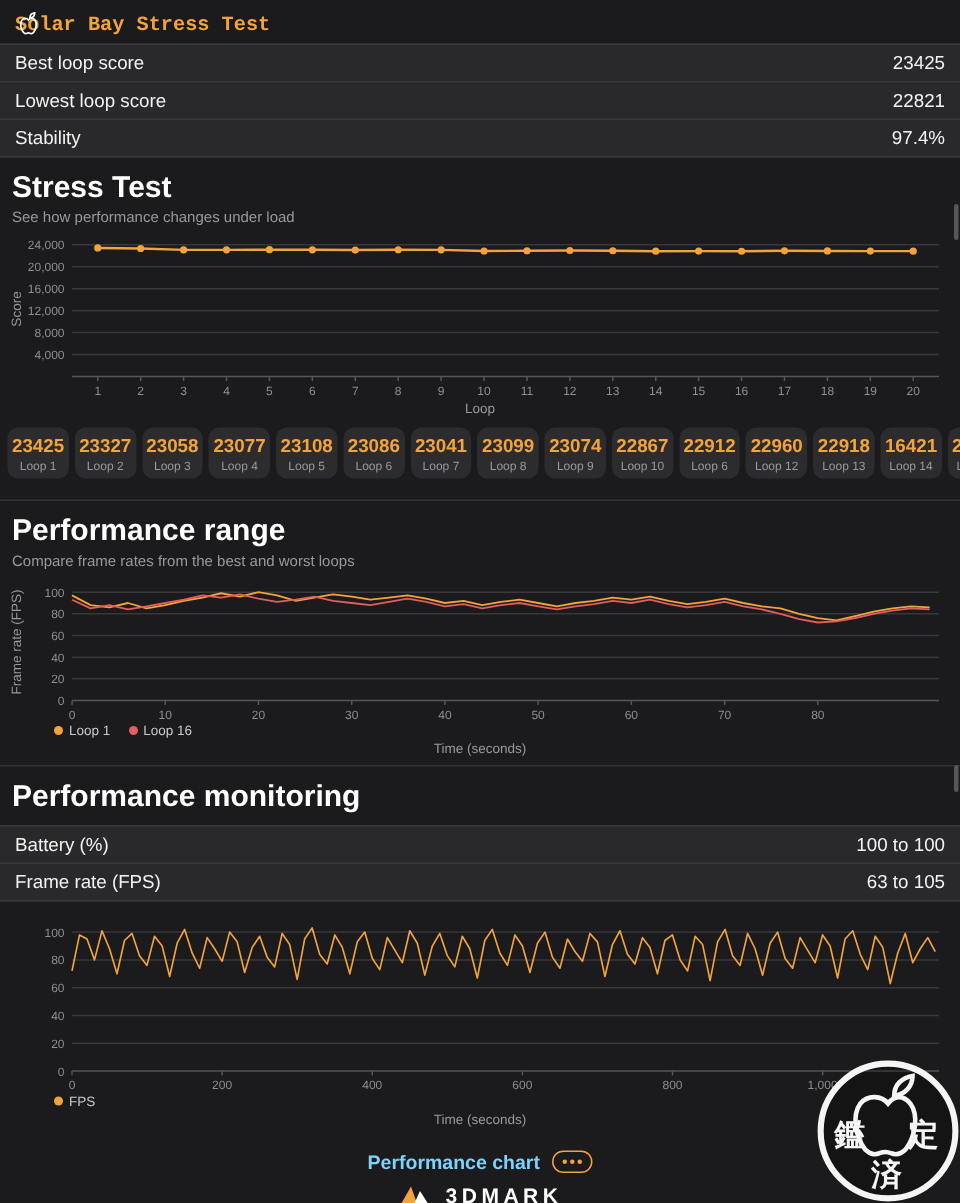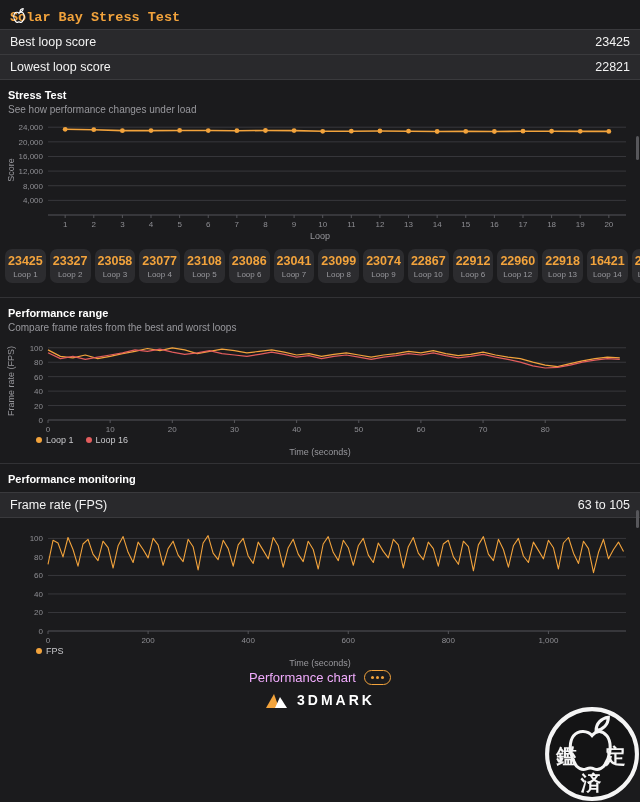--- a/index.html
+++ b/index.html
@@ -17,35 +17,35 @@
   .corner-logo { position:absolute; left:8px; top:7px; width:22px; height:22px; }
   .date { padding:5px 8px 6px; font-size:10px; color:#98989d; }
   .rows { border-top:1px solid #3a3a3d; background:#29292c; }
   .row { display:flex; justify-content:space-between; align-items:center;
          padding:5px 10px; font-size:12.5px; border-bottom:1px solid #3a3a3d; }
   .row .rlabel { color:#f2f2f2;text-align:center; }
   .row .rvalue { color:#f2f2f2; }
   section.sec { padding-top:9px; }
   section.bordered { border-top:1px solid #323235; margin-top:6px; }
   .sec-pad { padding:0 8px; }
-  .sec-title { font-size:11px; font-weight:700; color:#ffffff; }
+  .sec-title { font-size:20px; font-weight:700; color:#ffffff; }
   .sec-sub { font-size:10px; color:#98989d; margin-top:3px; }
   svg.chart { display:block; margin:4px auto 0; font-family:inherit; }
   .xlabel { text-align:center; font-size:9px; color:#98989d; margin:0 0 2px; }
   .chips { display:flex; gap:4px; padding:6px 0 8px 5px; overflow:hidden; width:640px; }
   .chip { flex:0 0 auto; min-width:38px; background:#2c2c2f; border-radius:7px;
           padding:5px 3px 4px; text-align:center; }
   .chip-value { color:var(--accent); font-weight:700; font-size:12.5px; }
   .chip-label { color:#98989d; font-size:8px; margin-top:2px; }
   .legend { display:flex; gap:12px; align-items:center; padding:2px 0 2px 36px;
             font-size:9px; color:#c9c9cc; }
   .legend-item { display:flex; align-items:center; gap:4px; }
   .dot { width:6px; height:6px; border-radius:50%; display:inline-block; }
   .perf-chart-row { display:flex; justify-content:center; align-items:center; gap:8px;
-                    margin-top:2px; font-size:13px; font-weight:400; color:#f0abfc; }
+                    margin-top:16px; font-size:13px; font-weight:700; color:#7dd3fc; }
   .ellipsis-btn { background:transparent; border:1.5px solid var(--accent); border-radius:9px;
                   width:27px; height:15px; display:flex; align-items:center; justify-content:center;
                   cursor:pointer; padding:0; }
   .ellipsis-dots { width:3px; height:3px; border-radius:50%; background:var(--accent);
                    box-shadow:5px 0 0 var(--accent), -5px 0 0 var(--accent); }
   footer.brand { display:flex; justify-content:center; align-items:center; gap:8px; margin-top:7px; }
   .brand-text { font-size:14px; font-weight:700; letter-spacing:3px; color:#ffffff; }
   .watermark { position:absolute; right:0; bottom:0; width:98px; height:98px; }
   .scrollbar { position:absolute; right:1px; width:3px; border-radius:2px; background:#57575b; }
   #sb1 { top:136px; height:24px; }
@@ -66,20 +66,24 @@
 
 
   <div class="rows">
     <div class="row">
       <span class="rlabel">Best loop score</span>
       <span class="rvalue">23425</span>
     </div>
     <div class="row">
       <span class="rlabel">Lowest loop score</span>
       <span class="rvalue">22821</span>
+    </div>
+    <div class="row">
+      <span class="rlabel">Stability</span>
+      <span class="rvalue">97.4%</span>
     </div>
   </div>
 
   <section class="sec">
     <div class="sec-pad">
       <h2 class="sec-title">Stress Test</h2>
       <div class="sec-sub">See how performance changes under load</div>
     </div>
     <svg id="chart-score" class="chart" width="632" height="112">
         <line x1="44" x2="622" y1="81.36585365853658" y2="81.36585365853658" stroke="#38383c" stroke-width="1"></line>
@@ -275,20 +279,24 @@
     </div>
     <div class="xlabel">Time (seconds)</div>
   </section>
 
   <section class="sec bordered">
     <div class="sec-pad">
       <h2 class="sec-title">Performance monitoring</h2>
     </div>
     <div class="rows" style="margin-top:7px;">
       <div class="row">
+        <span class="rlabel">Battery (%)</span>
+        <span class="rvalue">100 to 100</span>
+      </div>
+      <div class="row">
         <span class="rlabel">Frame rate (FPS)</span>
         <span class="rvalue">63 to 105</span>
       </div>
     </div>
     <svg id="chart-fps" class="chart" width="632" height="118" style="margin-top:8px;">
         <text x="39" y="108" fill="#8e8e93" font-size="8" text-anchor="end">0</text>
         <line x1="44" x2="622" y1="86.4814814814815" y2="86.4814814814815" stroke="#38383c" stroke-width="1"></line>
         <text x="39" y="89.4814814814815" fill="#8e8e93" font-size="8" text-anchor="end">20</text>
         <line x1="44" x2="622" y1="67.96296296296296" y2="67.96296296296296" stroke="#38383c" stroke-width="1"></line>
         <text x="39" y="70.96296296296296" fill="#8e8e93" font-size="8" text-anchor="end">40</text>

